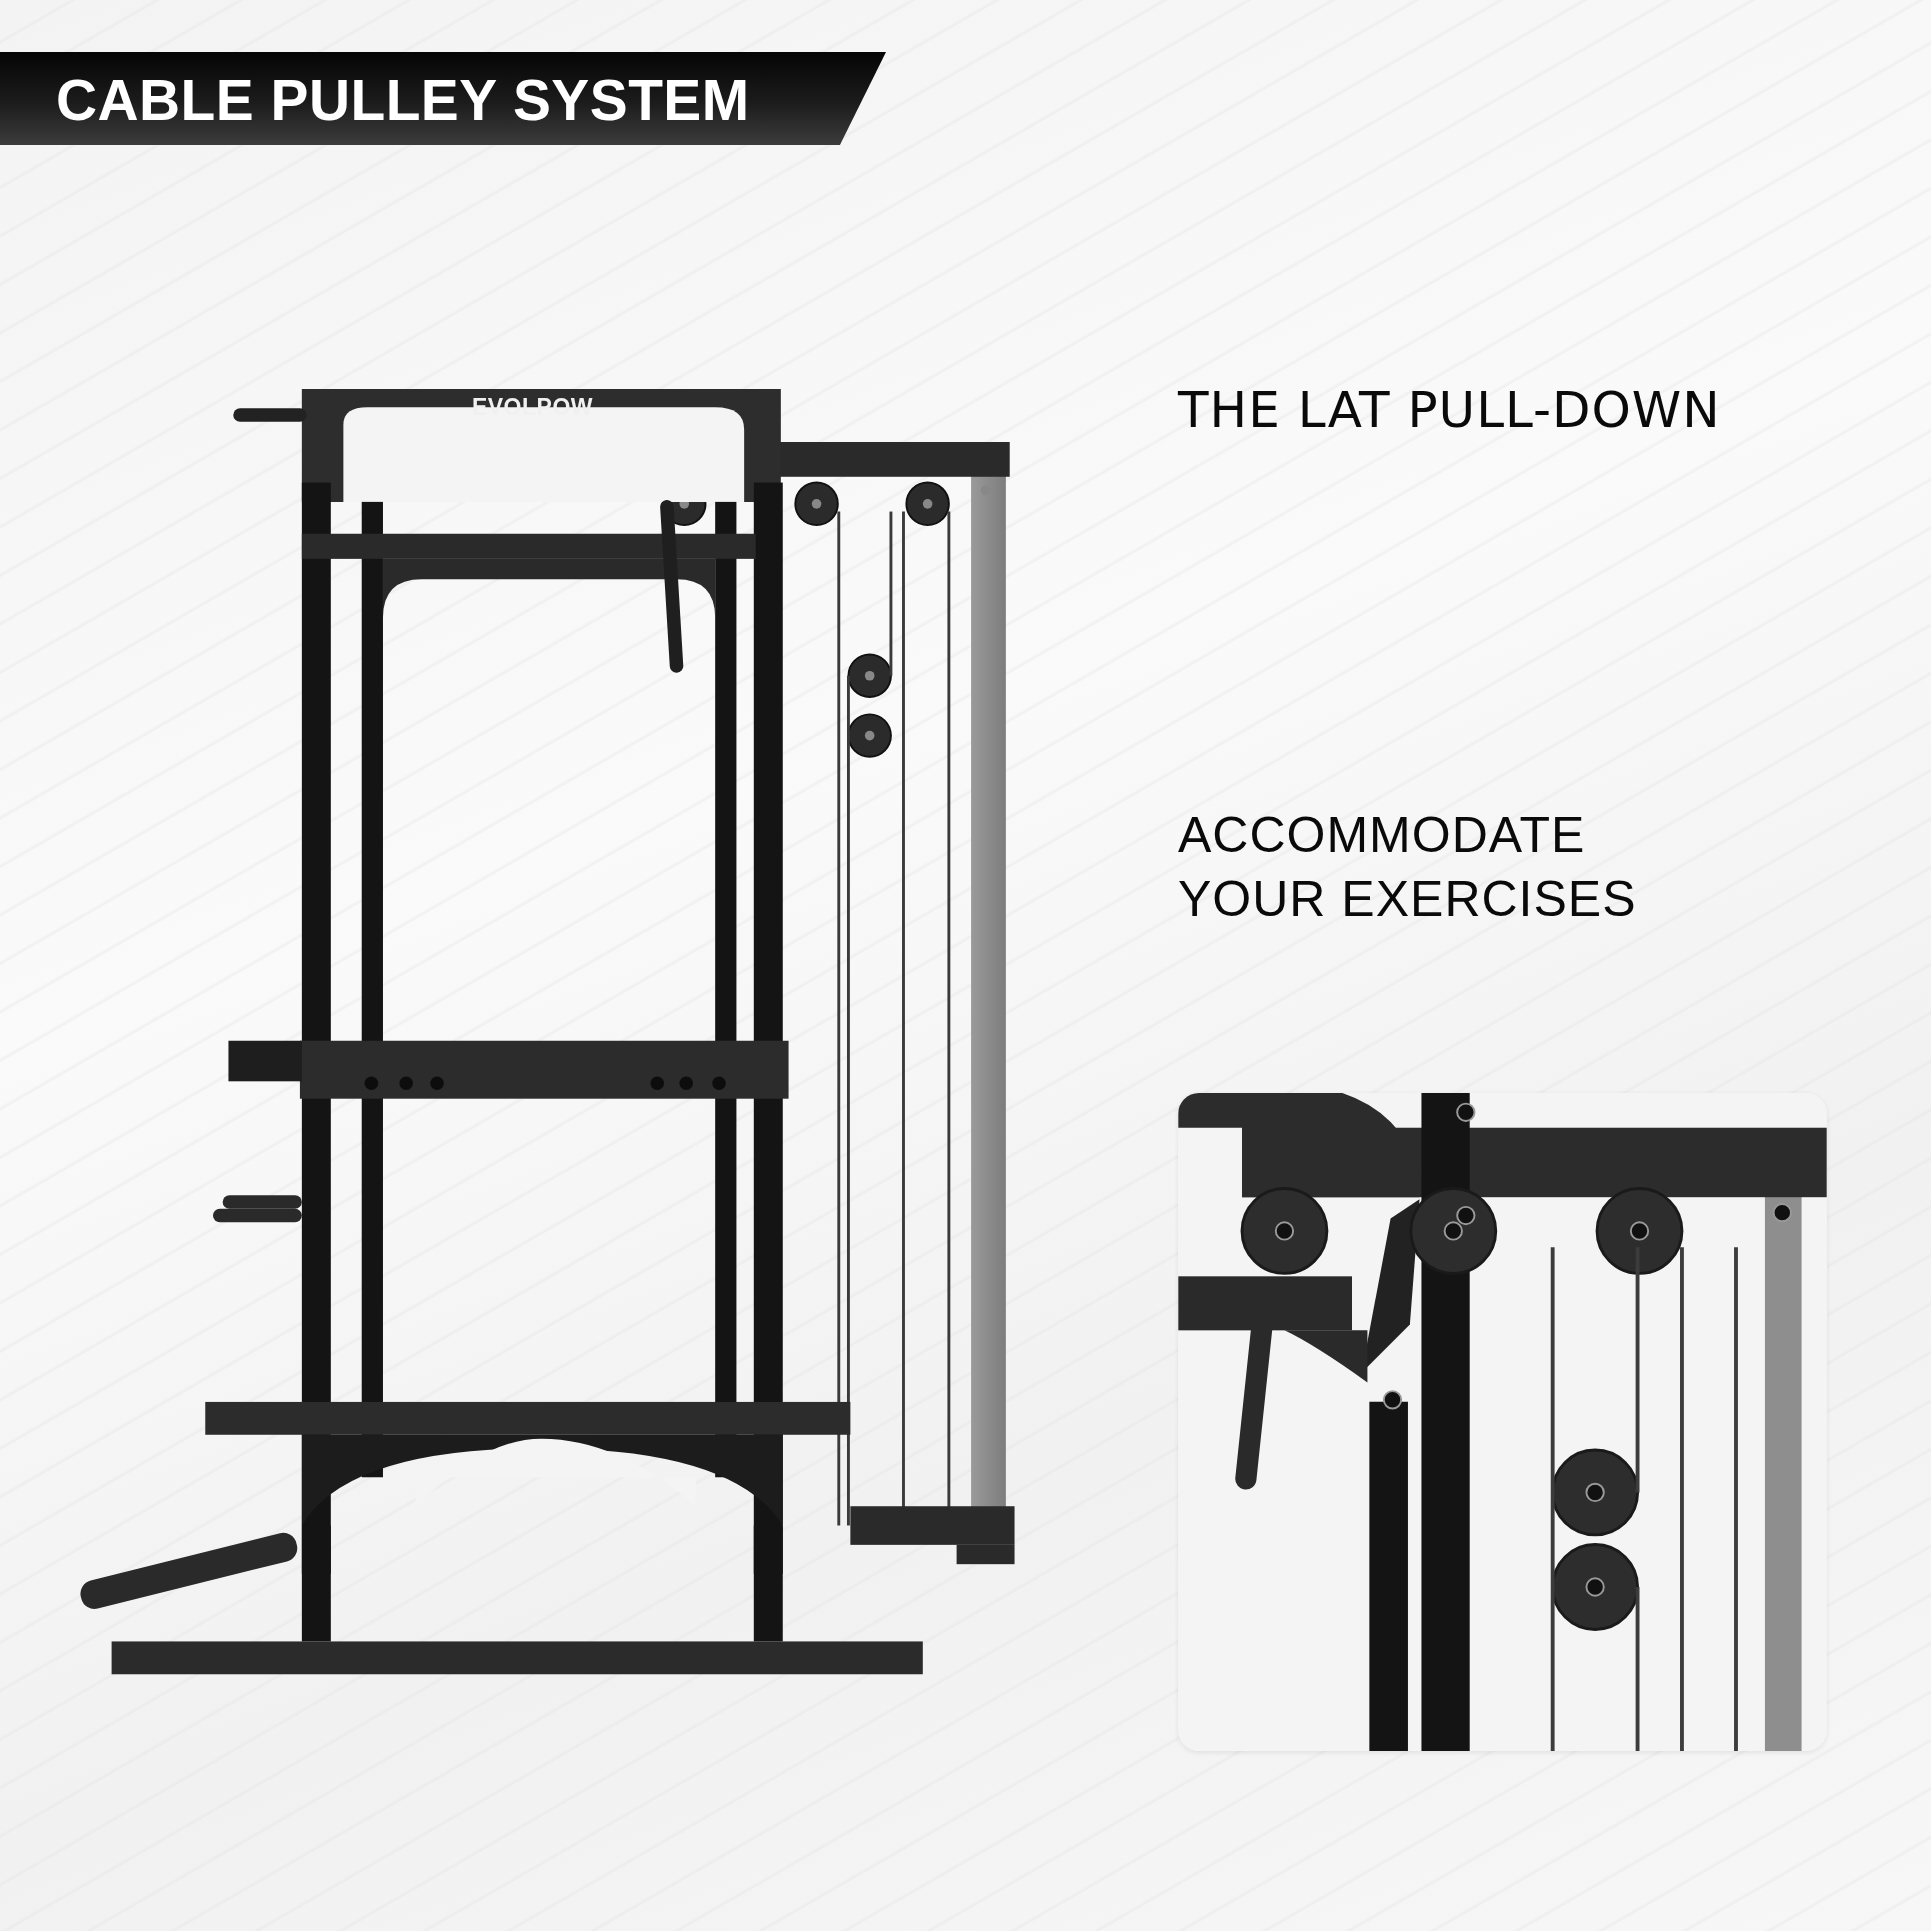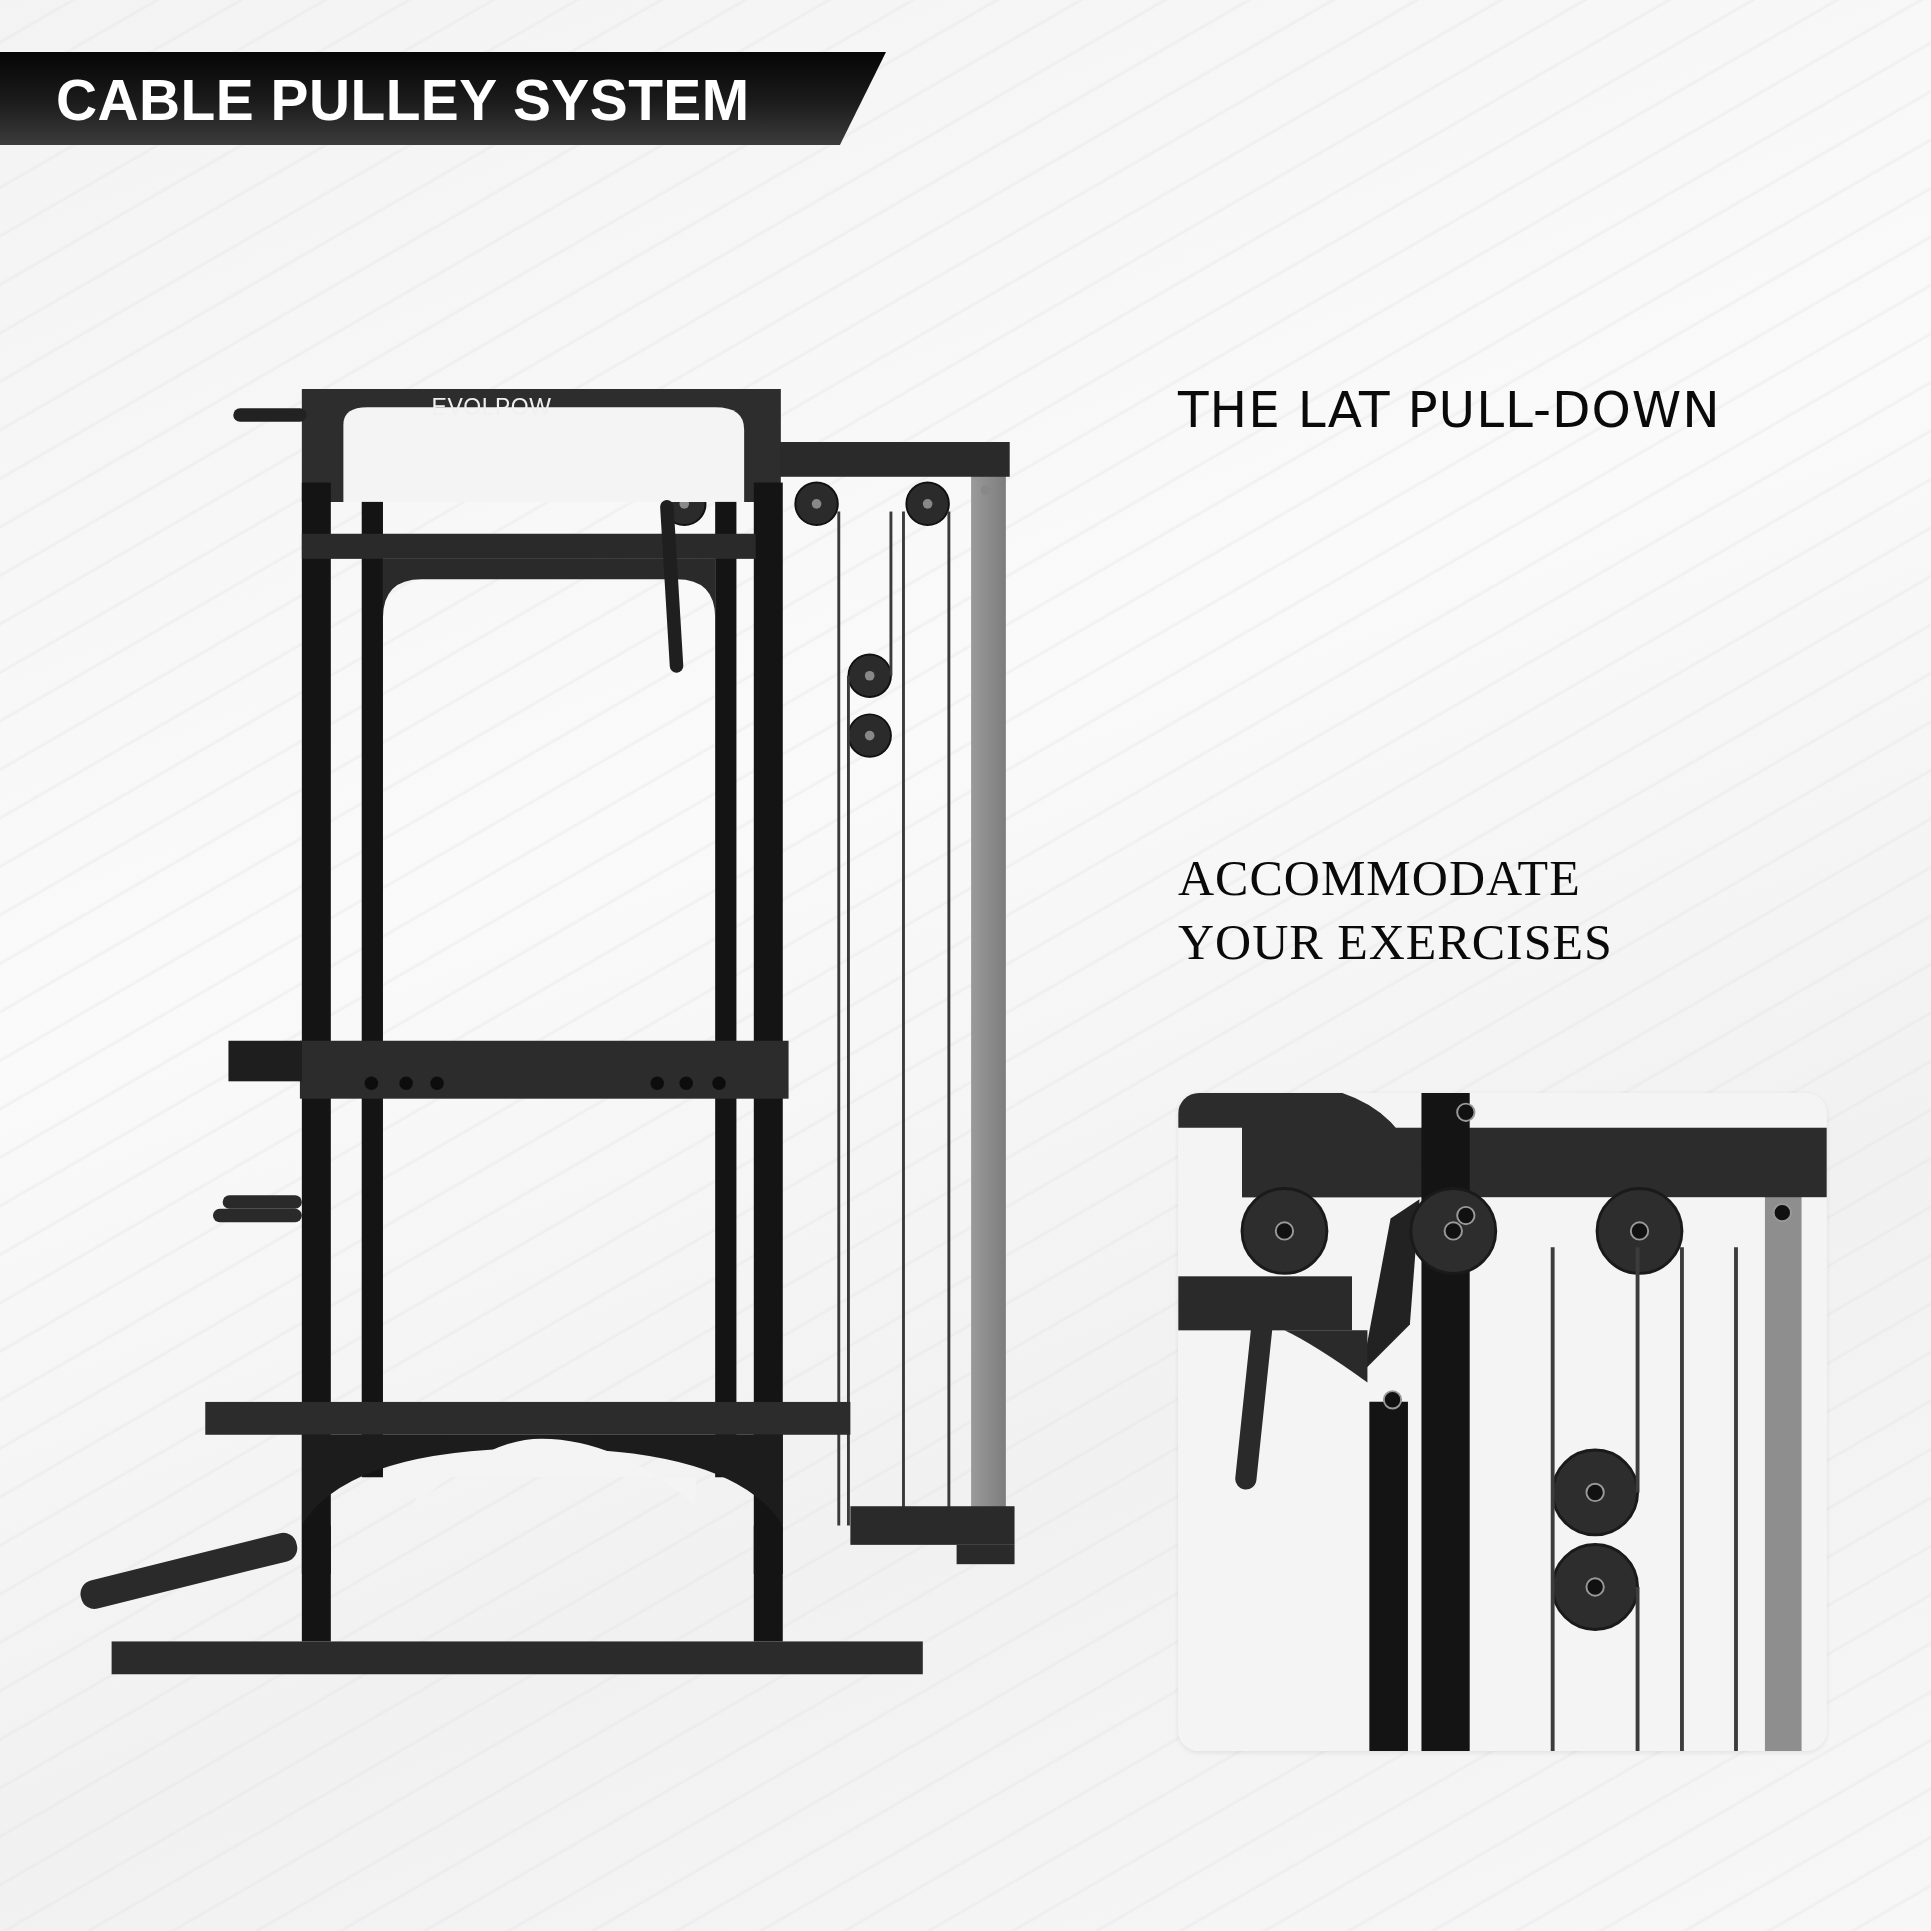--- a/index.html
+++ b/index.html
@@ -23,33 +23,33 @@
     color:#ffffff; font-family:"Liberation Sans", sans-serif; font-weight:700;
     font-size:58px; letter-spacing:0.5px; transform: scaleX(0.98); transform-origin:left center;
   }
   .headline {
     position:absolute; left:1178px; top:378px; width:714px;
     color:#0a0a0a; font-family:"DejaVu Sans", sans-serif; font-weight:400;
     font-size:50px; line-height:64px; letter-spacing:1px;
   }
   .headline span, .sub span { display:block; white-space:nowrap; }
   .sub {
-    position:absolute; left:1178px; top:846px; width:714px;
-    color:#0a0a0a; font-family:Liberation Serif, serif; font-weight:400;
+    position:absolute; left:1178px; top:803px; width:714px;
+    color:#0a0a0a; font-family:Liberation Sans, sans-serif; font-weight:400;
     font-size:50px; line-height:64px; letter-spacing:1px;
   }
   .main-figure { position:absolute; left:68px; top:386px; width:966px; height:1352px; }
   .detail-card {
     position:absolute; left:1178px; top:1093px; width:649px; height:658px;
     border-radius:21px; overflow:hidden; background:#f3f3f3;
     box-shadow: 0 1.9px 5.8px rgba(0,0,0,0.08);
   }
   .brand-label {
-    position:absolute; left:390px; top:394px; width:203px; text-align:center;
-    color:#f0f0f0; font-family:"Liberation Sans", sans-serif; font-weight:400; font-size:23px;
+    position:absolute; left:390px; top:394px; width:203px; text-align:right;
+    color:#f0f0f0; font-family:"Liberation Sans", sans-serif; font-weight:700; font-size:23px;
     letter-spacing:0.5px;
   }
 </style>
 </head>
 <body>
 
 <div class="stripes"></div>
 
 <div class="banner"></div>
 <div class="banner-title">CABLE PULLEY SYSTEM</div>

